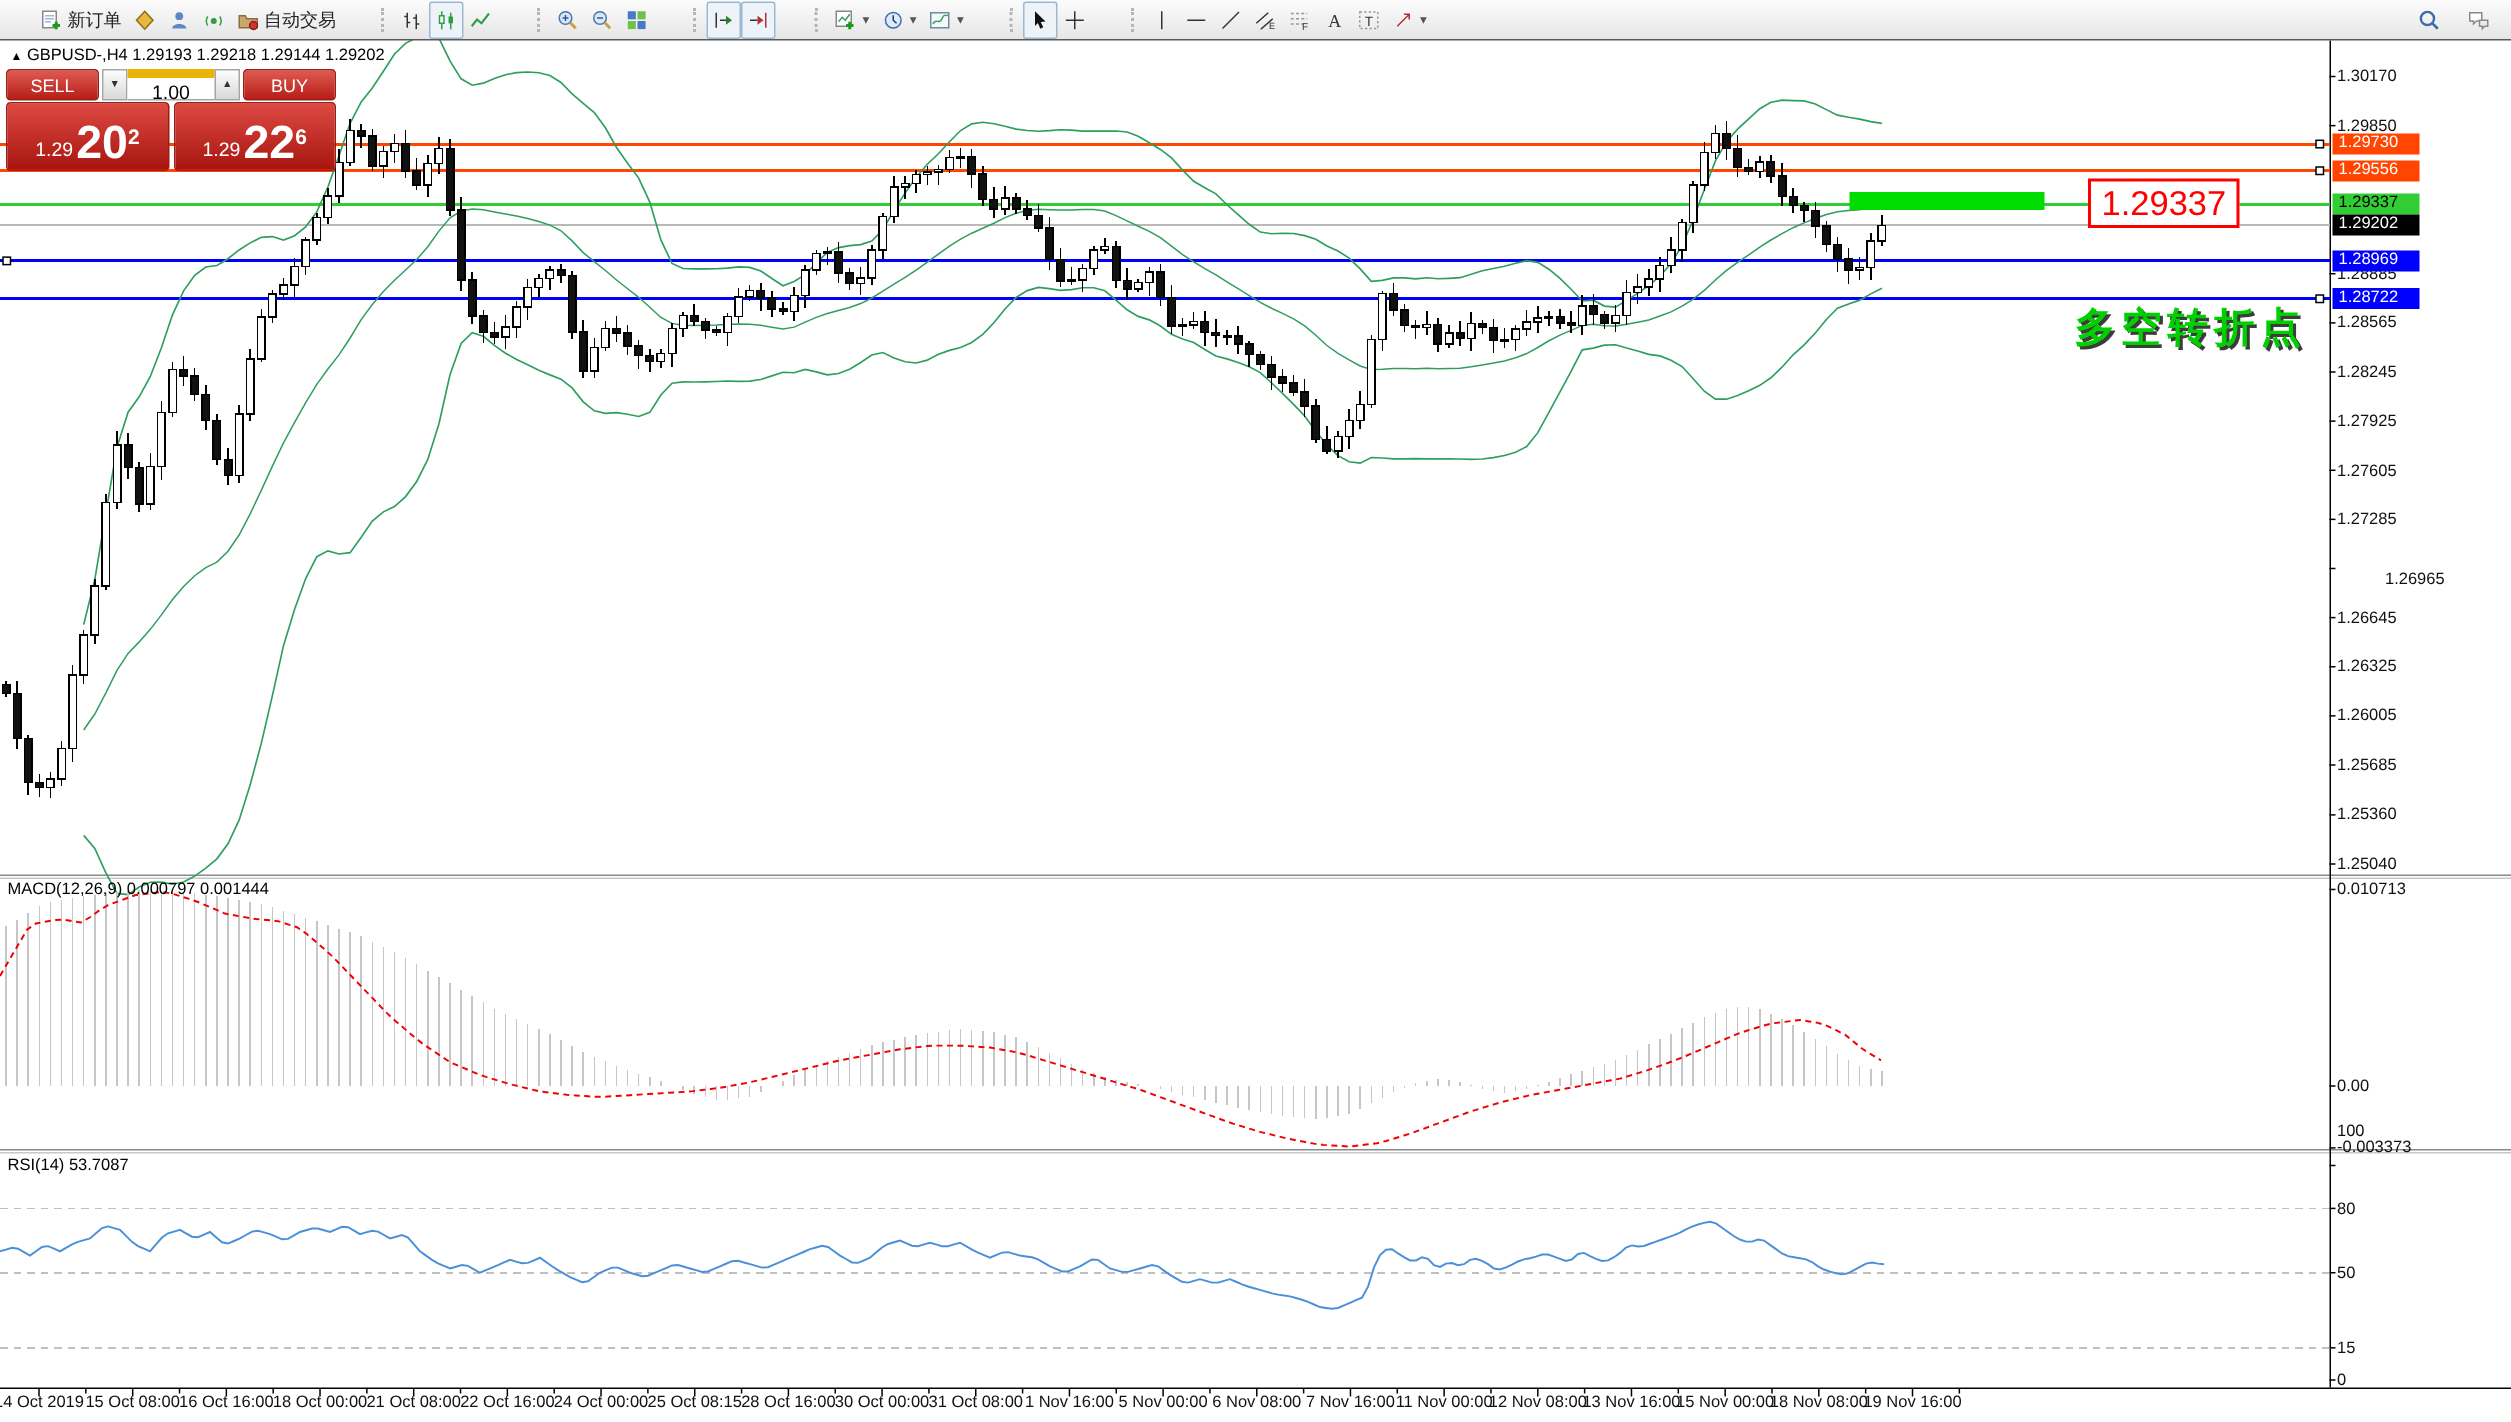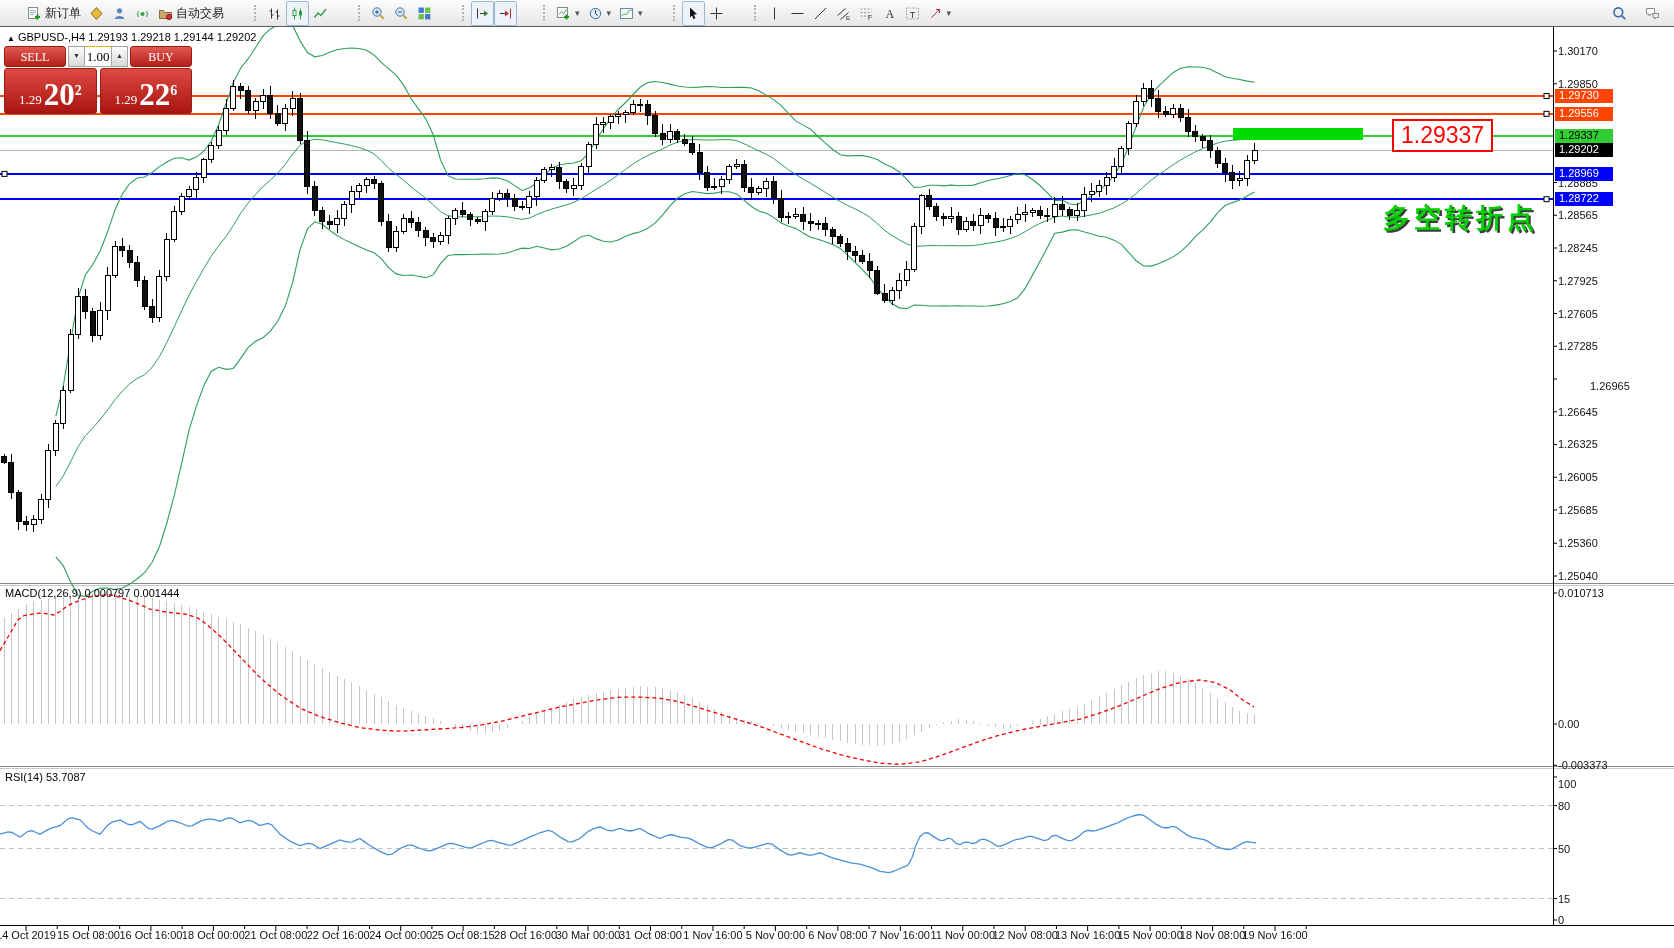--- a/index.html
+++ b/index.html
@@ -31,30 +31,30 @@
             padding:0 4px;min-width:50px;font:11px "Liberation Sans",sans-serif;z-index:6;white-space:nowrap;}
   .t-label{position:absolute;top:929px;transform:translateX(-50%);
            font:11px "Liberation Sans",sans-serif;color:#111;z-index:5;white-space:nowrap;}
   #chart-header{position:absolute;left:7px;top:31px;z-index:10;
                 font:11px "Liberation Sans",sans-serif;color:#000;}
   #chart-header .tri{font-size:8px;margin-right:3px;}
   .ind-label{position:absolute;left:5px;z-index:10;font:11px "Liberation Sans",sans-serif;color:#000;}
   #macd-label{top:587px;}
   #rsi-label{top:771px;}
   
-  #ocp{position:absolute;left:4px;top:46px;width:188px;z-index:20;
-       font-family:Liberation Serif, serif;}
+  #ocp{position:absolute;left:4px;top:46px;width:220px;z-index:20;
+       font-family:Liberation Sans, sans-serif;}
   #ocp .row1{display:flex;height:21px;gap:2px;}
   .ocp-btn{flex:0 0 60px;border-radius:3px;color:#fff;font-size:12px;text-align:center;
            line-height:21px;background:linear-gradient(#e05a52,#b51f17);
            border:1px solid #9e1c14;}
   .spinner{flex:1;display:flex;height:21px;}
   .spin-btn{width:15px;background:linear-gradient(#fdfdfd,#d8d8d8);border:1px solid #a5a5a5;
             font-size:7px;color:#333;text-align:center;line-height:19px;}
-  .spin-val{flex:1;background:#fff;border-top:1px solid #eab308;border-bottom:1px solid #a5a5a5;
+  .spin-val{flex:1;background:#fff;border-top:6px solid #eab308;border-bottom:1px solid #a5a5a5;
             font-size:13px;color:#000;text-align:center;line-height:19px;}
   #ocp .row2{display:flex;gap:3px;margin-top:1px;}
   .price-box{flex:1;height:41px;border-radius:3px;color:#fff;
              background:linear-gradient(#dc4a42,#a81510);border:1px solid #9e1c14;
              display:flex;align-items:flex-end;justify-content:center;padding-bottom:3px;}
   .price-box .small{font-size:13px;margin-right:2px;line-height:20px;}
   .price-box .big{font-size:31px;font-weight:bold;line-height:31px;}
   .price-box .sup{font-size:14px;font-weight:bold;vertical-align:top;line-height:14px;
                   position:relative;top:-12px;}
   
@@ -977,35 +977,35 @@
       <div class="ax-label" style="top: 576px;">1.25040</div>
       <div class="ax-badge" style="top: 96.0292px; background: rgb(255, 69, 0); color: rgb(255, 255, 255);">1.29730</div>
       <div class="ax-badge" style="top: 113.836px; background: rgb(255, 69, 0); color: rgb(255, 255, 255);">1.29556</div>
       <div class="ax-badge" style="top: 136.249px; background: rgb(50, 205, 50); color: rgb(0, 0, 0);">1.29337</div>
       <div class="ax-badge" style="top: 150.064px; background: rgb(0, 0, 0); color: rgb(255, 255, 255);">1.29202</div>
       <div class="ax-badge" style="top: 173.909px; background: rgb(0, 0, 255); color: rgb(255, 255, 255);">1.28969</div>
       <div class="ax-badge" style="top: 199.187px; background: rgb(0, 0, 255); color: rgb(255, 255, 255);">1.28722</div>
       <div class="ax-label" style="top: 592.98px;">0.010713</div>
       <div class="ax-label" style="top: 724px;">0.00</div>
       <div class="ax-label" style="top: 765.252px;">-0.003373</div>
-      <div class="ax-label" style="top: 784px;">100</div>
+      <div class="ax-label" style="top: 754px;">100</div>
       <div class="ax-label" style="top: 805.6px;">80</div>
       <div class="ax-label" style="top: 848.5px;">50</div>
       <div class="ax-label" style="top: 898.55px;">15</div>
       <div class="ax-label" style="top: 920px;">0</div>
       <div class="t-label" style="left: 26px;">14 Oct 2019</div>
       <div class="t-label" style="left: 88.45px;">15 Oct 08:00</div>
       <div class="t-label" style="left: 150.9px;">16 Oct 16:00</div>
       <div class="t-label" style="left: 213.35px;">18 Oct 00:00</div>
       <div class="t-label" style="left: 275.8px;">21 Oct 08:00</div>
       <div class="t-label" style="left: 338.25px;">22 Oct 16:00</div>
       <div class="t-label" style="left: 400.7px;">24 Oct 00:00</div>
       <div class="t-label" style="left: 463.15px;">25 Oct 08:15</div>
       <div class="t-label" style="left: 525.6px;">28 Oct 16:00</div>
-      <div class="t-label" style="left: 588.05px;">30 Mar 00:00</div>
+      <div class="t-label" style="left: 588.05px;">30 Oct 00:00</div>
       <div class="t-label" style="left: 650.5px;">31 Oct 08:00</div>
       <div class="t-label" style="left: 712.95px;">1 Nov 16:00</div>
       <div class="t-label" style="left: 775.4px;">5 Nov 00:00</div>
       <div class="t-label" style="left: 837.85px;">6 Nov 08:00</div>
       <div class="t-label" style="left: 900.3px;">7 Nov 16:00</div>
       <div class="t-label" style="left: 962.75px;">11 Nov 00:00</div>
       <div class="t-label" style="left: 1025.2px;">12 Nov 08:00</div>
       <div class="t-label" style="left: 1087.65px;">13 Nov 16:00</div>
       <div class="t-label" style="left: 1150.1px;">15 Nov 00:00</div>
       <div class="t-label" style="left: 1212.55px;">18 Nov 08:00</div>

